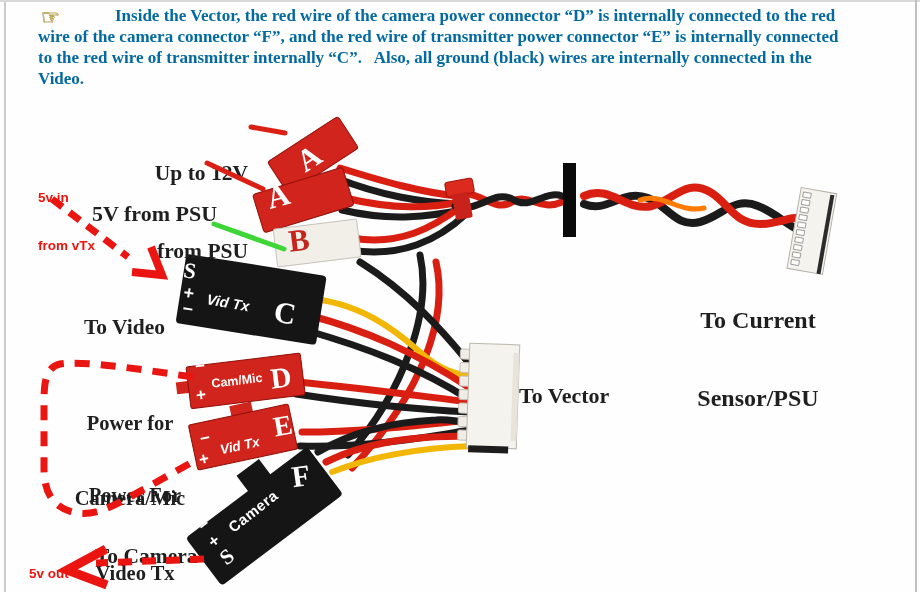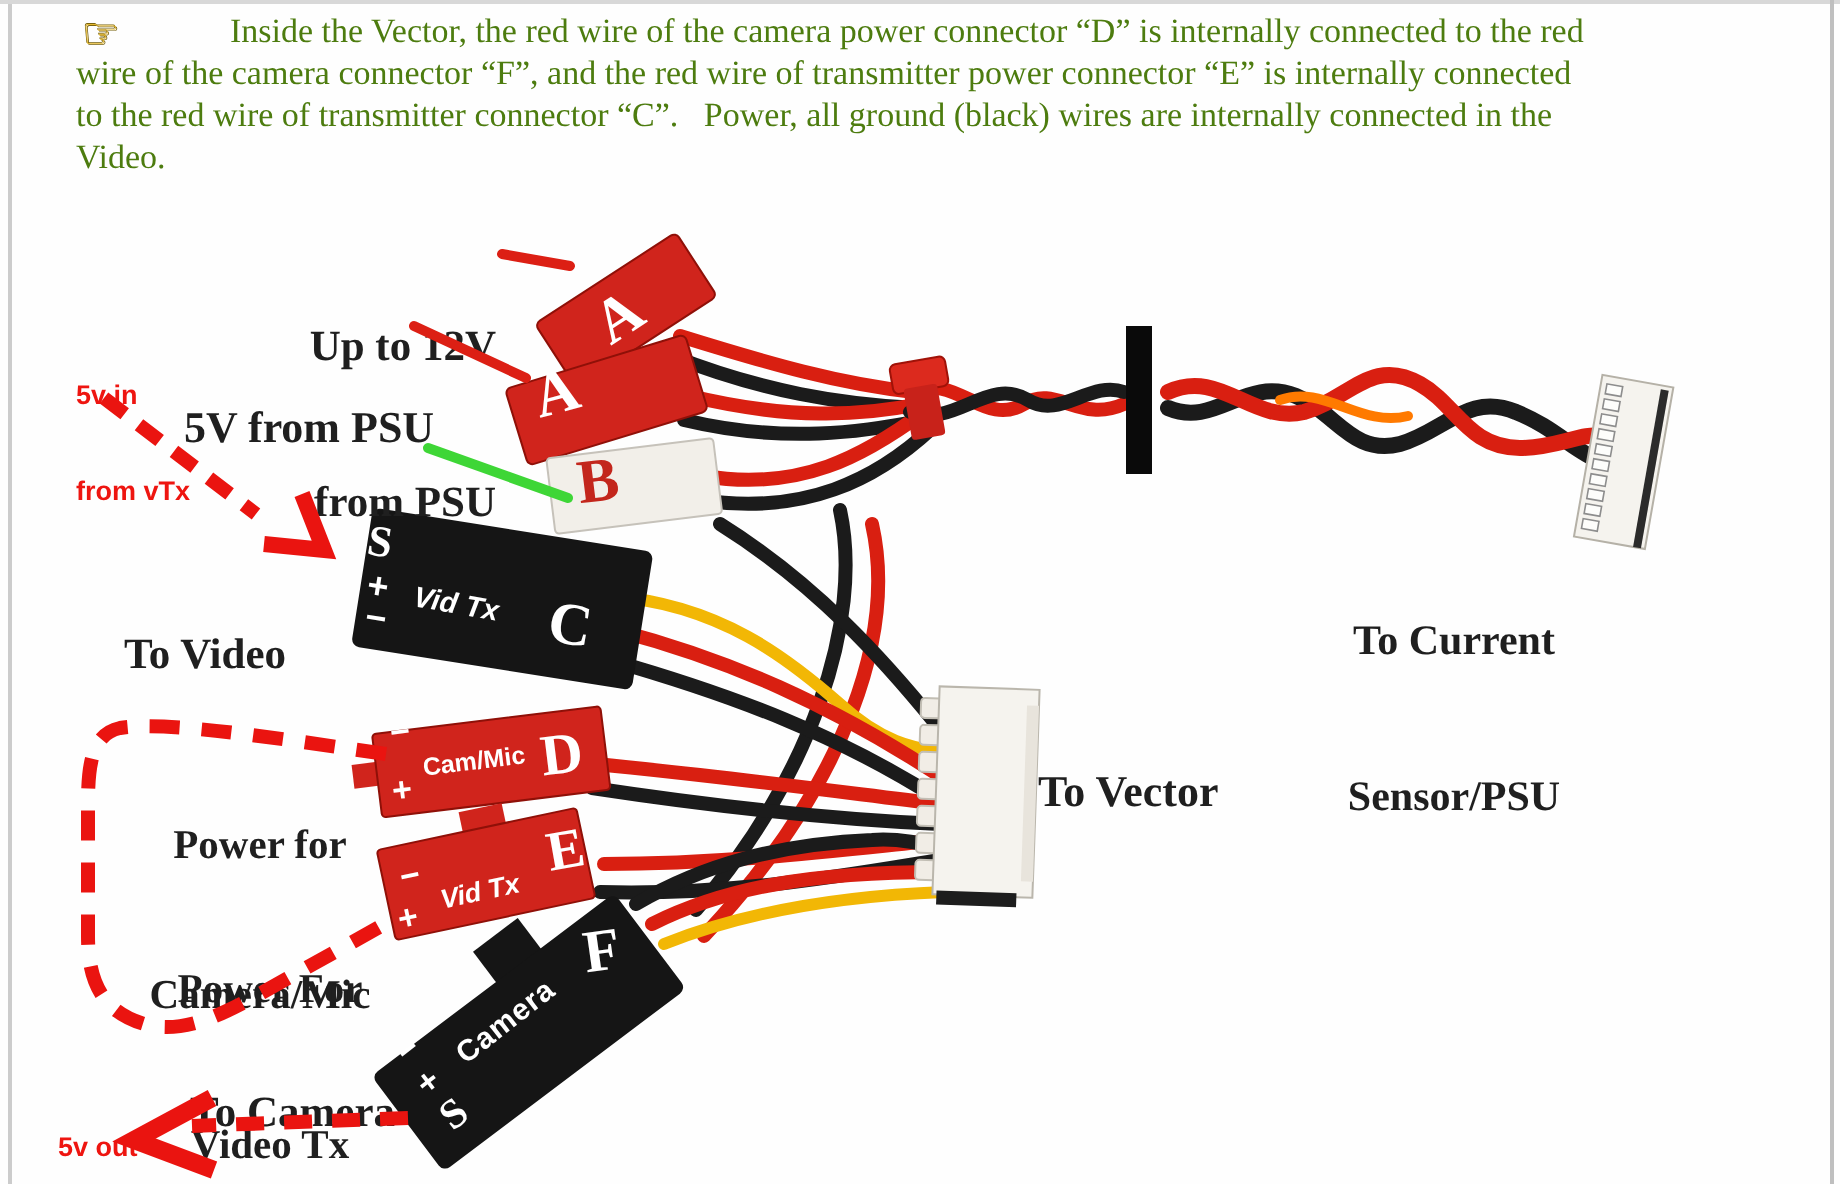--- a/index.html
+++ b/index.html
@@ -2,21 +2,21 @@
 <html><head>
 <meta charset="utf-8">
 <style>
   html,body{margin:0;padding:0;background:#ffffff;}
   #stage{
     position:relative;width:920px;height:592px;overflow:hidden;
     background:#fefefe;font-family:"Liberation Serif",serif;
   }
   .edge{position:absolute;background:#cccccc;}
   
-  #note{position:absolute;left:38px;top:5px;color:#4d7c0f;font-weight:400;
+  #note{position:absolute;left:38px;top:5px;color:#0369a1;font-weight:700;
         font-size:17px;line-height:21px;}
   .note-line{white-space:pre;}
   .note-line.first{padding-left:77px;}
   #manicule{position:absolute;left:41px;top:5px;font-size:21px;color:#e6b82e;
             text-shadow:0.6px 0.6px 0 #7a6410, -0.4px -0.4px 0 #7a6410;
             font-family:"DejaVu Sans",sans-serif;}
   
   .lbl{position:absolute;color:#1f1f1f;font-weight:600;white-space:pre;}
   .lbl.c{text-align:center;}
   .lbl.r{text-align:right;}
@@ -146,42 +146,42 @@
     </g>
 
     <rect x="563" y="163" width="13" height="74" fill="#0a0a0a"></rect>
   </svg>
 
   <div id="textlayer">
     <span id="manicule">☞</span>
     <div id="note">
       <div class="note-line first">Inside the Vector, the red wire of the camera power connector “D” is internally connected to the red</div>
       <div class="note-line">wire of the camera connector “F”, and the red wire of transmitter power connector “E” is internally connected</div>
-      <div class="note-line">to the red wire of transmitter connector “C”.   Power, all ground (black) wires are internally connected in the</div>
+      <div class="note-line">to the red wire of transmitter internally “C”.   Also, all ground (black) wires are internally connected in the</div>
       <div class="note-line">Video.</div>
     </div>
 
     <div class="lbl r" style="left:118px;top:108px;width:130px;font-size:21.5px;line-height:26px;">
       <div>Up to 12V</div>
       <div>from PSU</div>
     </div>
     <div class="lbl" style="left:92px;top:201px;font-size:22px;text-align:center;">5V from PSU</div>
-    <div class="lbl c" style="left:40px;top:260px;width:125px;font-size:21.5px;line-height:27px;">
+    <div class="lbl c" style="left:40px;top:260px;width:125px;font-size:21.5px;line-height:27px;text-align:right;">
       <div>To Video</div>
     </div>
     <div class="lbl c" style="left:65px;top:361px;width:130px;font-size:20.5px;line-height:25px;">
       <div>Power for</div>
       <div>Camera/Mic</div>
     </div>
     <div class="lbl c" style="left:70px;top:430px;width:130px;font-size:20.5px;line-height:26px;">
       <div>Power For</div>
       <div>Video Tx</div>
     </div>
     <div class="lbl" style="left:95px;top:544px;font-size:21.5px;">To Camera</div>
-    <div class="lbl c" style="left:661px;top:255px;width:132px;font-size:21px;line-height:26px;">
+    <div class="lbl c" style="left:692px;top:255px;width:132px;font-size:24px;line-height:26px;">
       <div>To Current</div>
       <div>Sensor/PSU</div>
     </div>
     <div class="lbl" style="left:519px;top:383px;font-size:22px;">To Vector</div>
 
     <div class="redlbl" style="left:38px;top:158px;">
       <div>5v in</div>
       <div>from vTx</div>
     </div>
     <div class="redlbl" style="left:29px;top:534px;">

